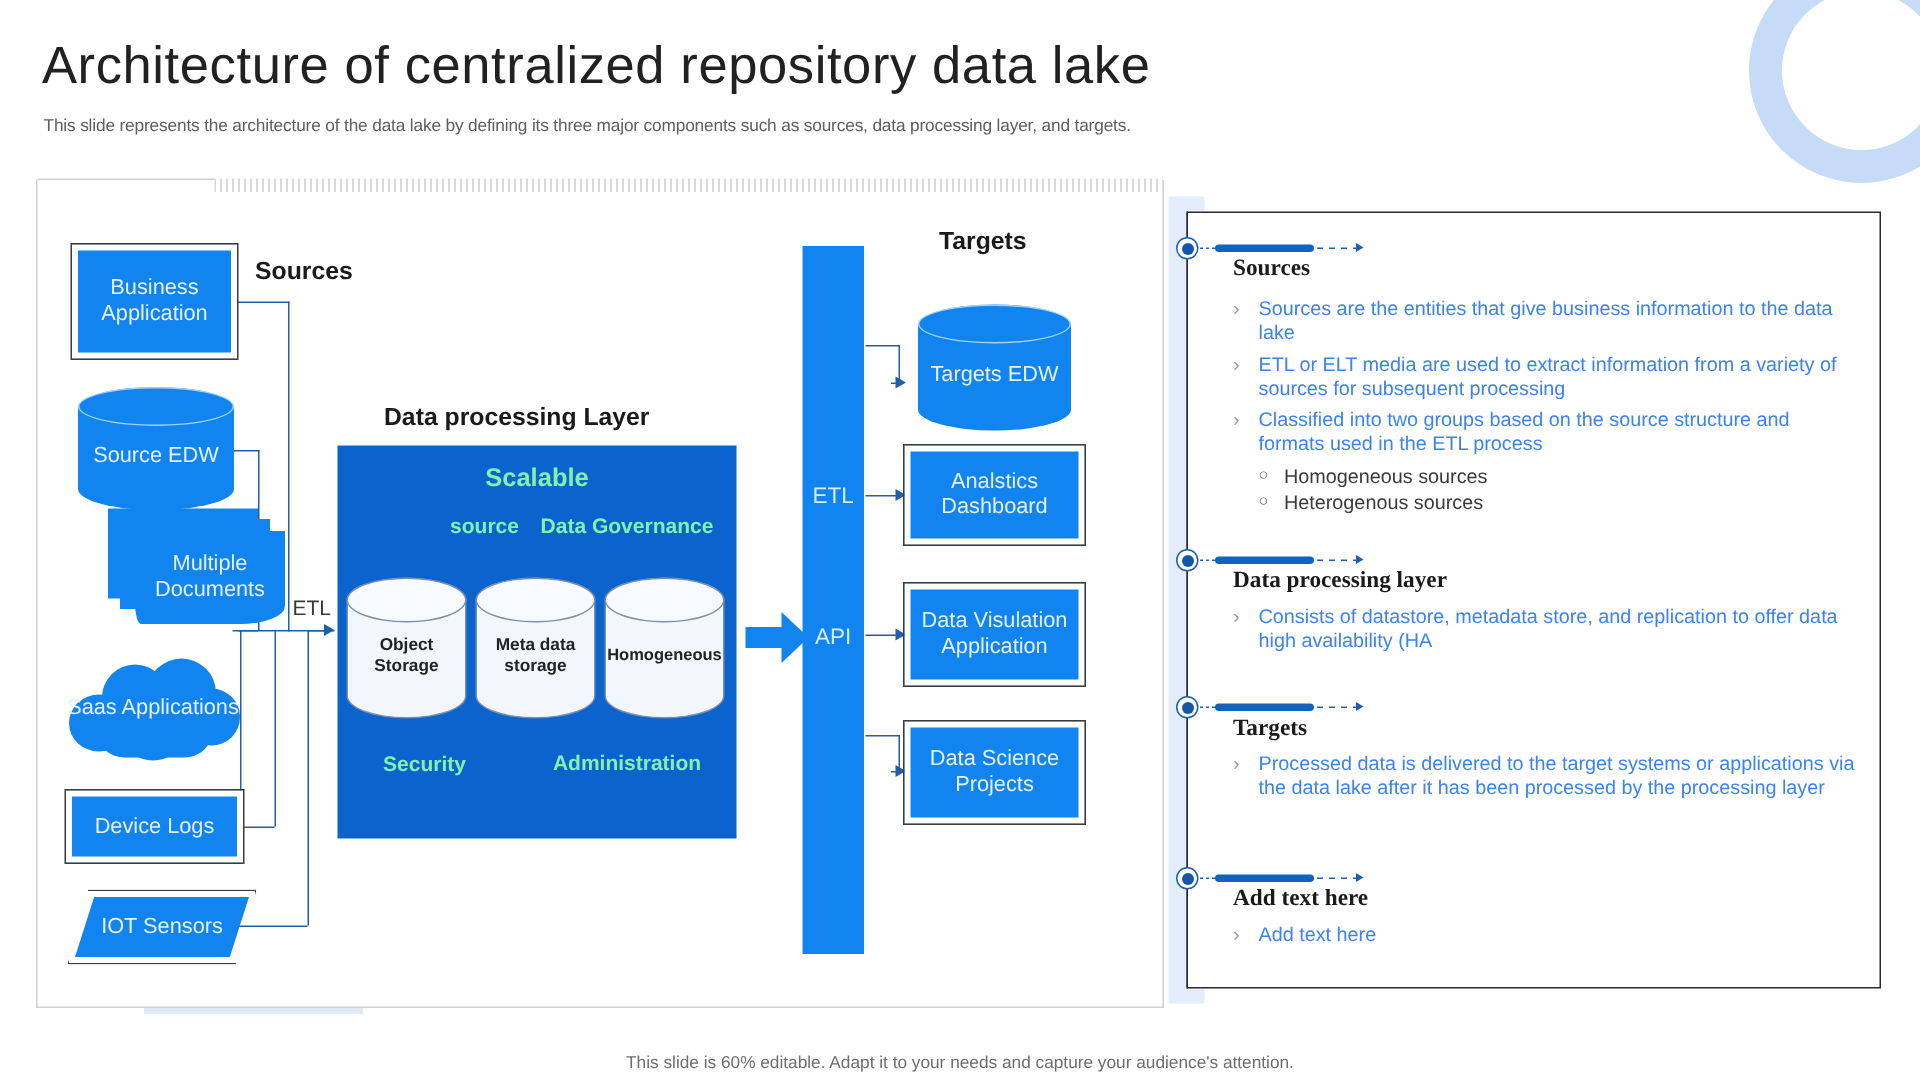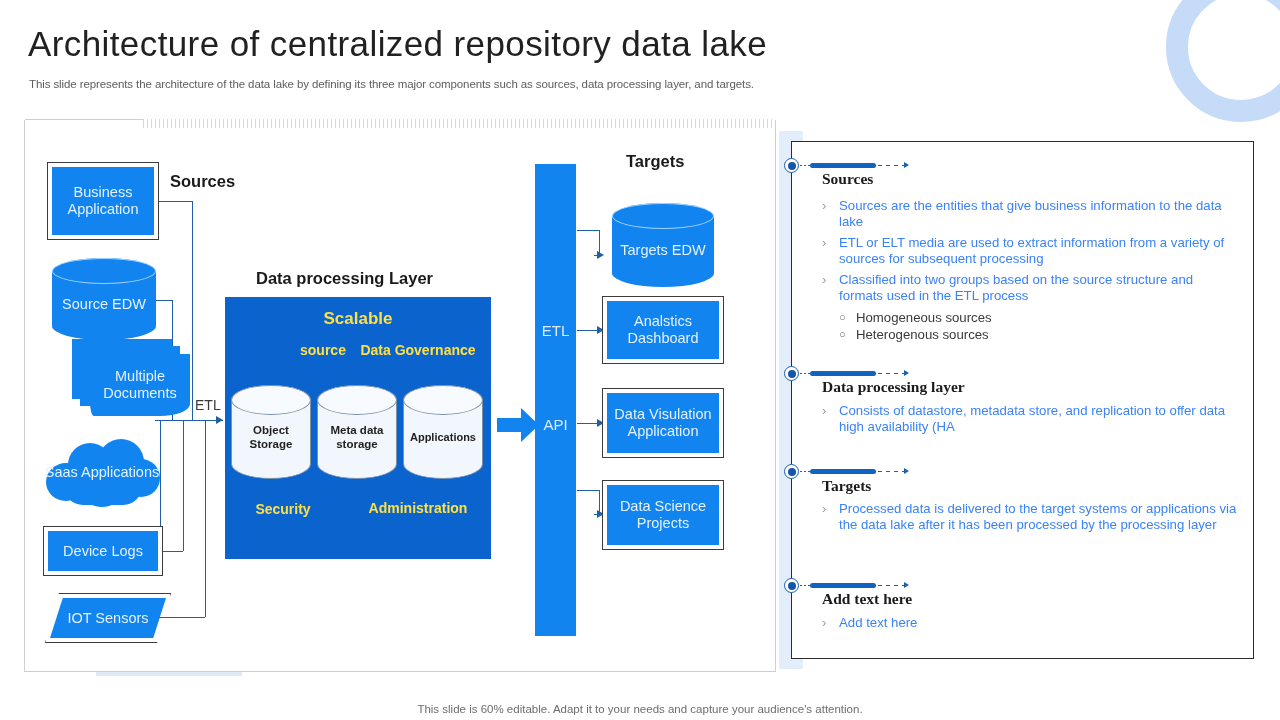--- a/index.html
+++ b/index.html
@@ -102,21 +102,21 @@
   .para u{position:absolute;inset:-5px;border:1px solid #3c3c3c;
     clip-path:polygon(11% 0,100% 0,89% 100%,0 100%);
     background:transparent;z-index:1;text-decoration:none;}
   .para span{position:relative;z-index:2;}
 
   
   .proc{
     position:absolute;left:225px;top:297px;width:266px;height:262px;
     background:#0b63ce;
   }
-  .proc .t{position:absolute;width:100%;text-align:center;color:#fde047;font-weight:700;}
+  .proc .t{position:absolute;width:100%;text-align:center;color:#86efac;font-weight:700;}
   .proc-cyl{
     position:absolute;width:80px;height:94px;background:#f2f7fd;
     border:1px solid #7a8fa8;border-radius:50%/15px;box-sizing:border-box;
     display:flex;align-items:center;justify-content:center;text-align:center;
     color:#222;font-size:11.5px;font-weight:700;line-height:1.2;
   }
   .proc-cyl::before{
     content:"";position:absolute;left:-1px;right:-1px;top:-1px;height:30px;
     border-radius:50%;border:1px solid #7a8fa8;box-sizing:border-box;background:#f7fbff;
   }
@@ -248,21 +248,21 @@
     <div class="t" style="top:204px;left:-75px;font-size:14px;">Security</div>
     <div class="t" style="top:203px;left:60px;font-size:14px;">Administration</div>
 
     <div class="proc-cyl" style="left:6px;top:88px;">
       <span>Object Storage</span>
     </div>
     <div class="proc-cyl" style="left:92px;top:88px;">
       <span>Meta data storage</span>
     </div>
     <div class="proc-cyl" style="left:178px;top:88px;">
-      <span style="font-size:11px;">Applications</span>
+      <span style="font-size:11px;">Homogeneous</span>
     </div>
   </div>
 
   <div class="bigarrow">
     <i></i>
     <u></u>
   </div>
 
   <div class="vbar">
     <b style="top:158px;">ETL</b>

